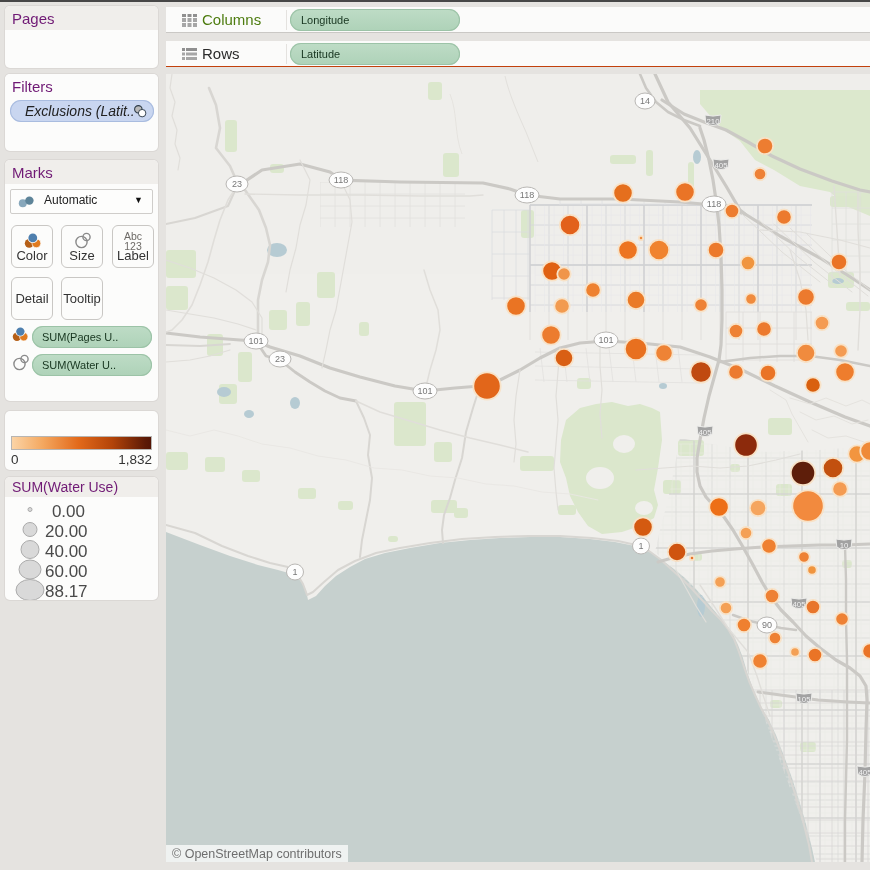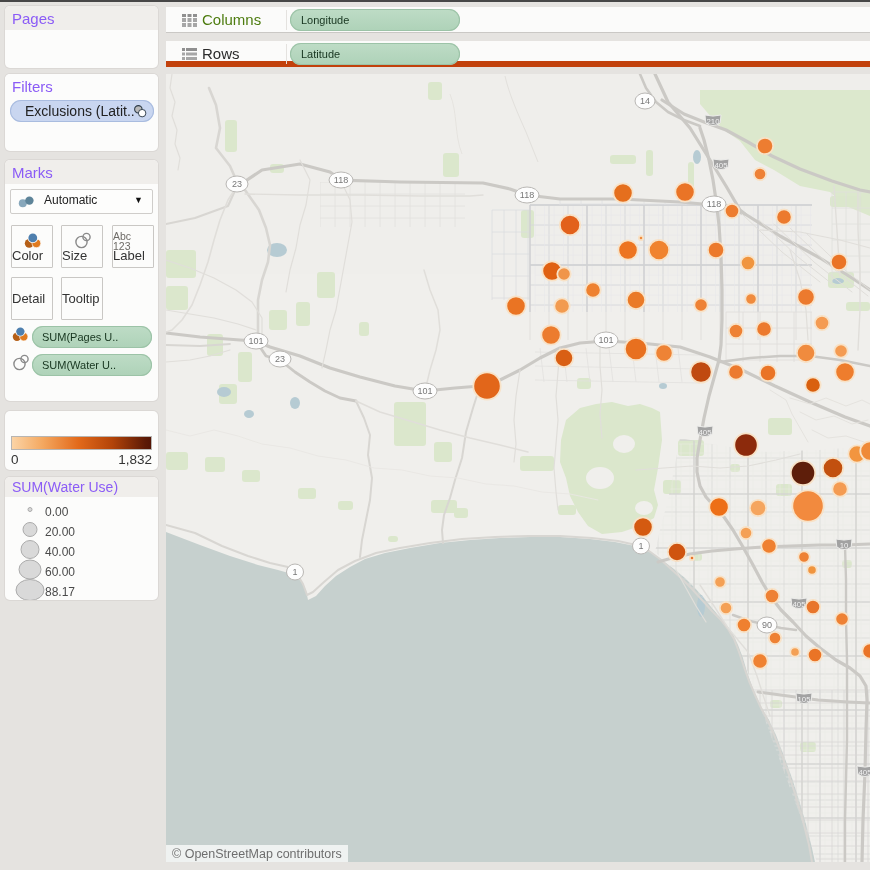--- a/index.html
+++ b/index.html
@@ -1,30 +1,30 @@
 <!DOCTYPE html>
 <html><head><meta charset="utf-8"><style>
 *{margin:0;padding:0;box-sizing:border-box}
 body{width:870px;height:870px;background:#e5e3e0;font-family:"Liberation Sans",sans-serif;position:relative;overflow:hidden}
 .card{position:absolute;left:5px;width:153px;background:#fcfcfb;border-radius:5px;box-shadow:0 0 0 1px #dbd8d5}
-.chead{height:24px;background:#f0eeeb;border-radius:5px 5px 0 0;padding:4px 0 3px 7px;font-size:15px;color:#8b5cf6}
-.btn{position:absolute;width:42px;height:43px;background:#fcfcfb;border:1px solid #c9c7c4;border-radius:1px;font-size:13px;color:#333}
+.chead{height:24px;background:#f0eeeb;border-radius:5px 5px 0 0;padding:4px 0 3px 7px;font-size:15px;color:#701a75}
+.btn{position:absolute;width:42px;height:43px;background:#fcfcfb;border:1px solid #c9c7c4;border-radius:6px;text-align:center;font-size:13px;color:#333}
 .pill{position:absolute;height:22px;border-radius:11px;font-size:11px;line-height:22px}
 .gpill{background:linear-gradient(#bedcc6,#aed2b8);box-shadow:inset 0 0 0 1px #9cc3a7;color:#17351f}
 </style></head>
 <body>
 <div style="position:absolute;left:0;top:0;width:870px;height:2px;background:#474747"></div>
 
 <div class="card" style="top:6px;height:62px">
  <div class="chead">Pages</div>
 </div>
 
 <div class="card" style="top:74px;height:77px">
  <div class="chead" style="background:#fcfcfb">Filters</div>
- <div class="pill" style="left:5px;top:26px;width:144px;background:#c9d6f0;box-shadow:inset 0 0 0 1px #a9bcdf;color:#222;font-size:14px;padding-left:15px;white-space:nowrap;overflow:hidden">Exclusions (Latit..<svg width="13" height="13" viewBox="0 0 15 15" style="position:absolute;right:7px;top:5px">
+ <div class="pill" style="left:5px;top:26px;width:144px;background:#c9d6f0;box-shadow:inset 0 0 0 1px #a9bcdf;color:#222;font-style:italic;font-size:14px;padding-left:15px;white-space:nowrap;overflow:hidden">Exclusions (Latit..<svg width="13" height="13" viewBox="0 0 15 15" style="position:absolute;right:7px;top:5px">
 <circle cx="5.0" cy="5.0" r="4.3" fill="#b9b9b9" stroke="#2e3c49" stroke-width="1.2"></circle>
 <circle cx="9.4" cy="9.4" r="4.3" fill="#ffffff" stroke="#2e3c49" stroke-width="1.1"></circle>
 </svg></div>
 </div>
 
 <div class="card" style="top:160px;height:241px">
  <div class="chead">Marks</div>
  <div style="position:absolute;left:5px;top:29px;width:143px;height:25px;background:#fdfdfc;border:1px solid #cfcdca;border-radius:2px">
    <svg width="22" height="14" viewBox="0 0 22 14" style="position:absolute;left:6px;top:5px">
 <circle cx="5.8" cy="8.3" r="4.0" fill="#87a7bb"></circle>
@@ -83,42 +83,42 @@
  <div class="chead" style="height:20px;padding-top:2px;font-size:14px">SUM(Water Use)</div>
  <svg width="100" height="100" viewBox="0 0 100 100" style="position:absolute;left:0;top:23px">
    <g fill="#d9d9d9" stroke="#ababab" stroke-width="1">
    <circle cx="25" cy="9.5" r="2"></circle>
    <circle cx="25" cy="29.5" r="7"></circle>
    <circle cx="25" cy="49.5" r="9"></circle>
    <ellipse cx="25" cy="69.5" rx="11" ry="9.5"></ellipse>
    <ellipse cx="25" cy="90" rx="14" ry="10.5"></ellipse>
    </g>
  </svg>
- <div style="position:absolute;left:40px;top:25px;width:40px;text-align:left;font-size:12px;color:#4a4a4a;line-height:20px">0.00<br>20.00<br>40.00<br>60.00<br>88.17</div>
+ <div style="position:absolute;left:40px;top:25px;width:40px;text-align:right;font-size:17px;color:#4a4a4a;line-height:20px">0.00<br>20.00<br>40.00<br>60.00<br>88.17</div>
 </div>
 
 <div style="position:absolute;left:166px;top:7px;width:704px;height:26px;background:#fbfbfa;border-bottom:1px solid #cac8c5">
   <svg width="15" height="14" viewBox="0 0 15 14" style="position:absolute;left:16px;top:7px">
 <g fill="#8f8f8f">
 <rect x="0" y="0" width="4" height="3"></rect>
         <rect x="5.5" y="0" width="4" height="3"></rect>
         <rect x="11" y="0" width="4" height="3"></rect>
 <rect x="0" y="4" width="4" height="4" fill="#a6a6a6"></rect>
         <rect x="5.5" y="4" width="4" height="4" fill="#a6a6a6"></rect>
         <rect x="11" y="4" width="4" height="4" fill="#a6a6a6"></rect>
 <rect x="0" y="9" width="4" height="4" fill="#a6a6a6"></rect>
         <rect x="5.5" y="9" width="4" height="4" fill="#a6a6a6"></rect>
         <rect x="11" y="9" width="4" height="4" fill="#a6a6a6"></rect>
 </g>
     </svg>
   <span style="position:absolute;left:36px;top:4px;font-size:15px;color:#4d7c0f">Columns</span>
   <div style="position:absolute;left:120px;top:3px;width:1px;height:20px;background:#e4e2df"></div>
   <div class="pill gpill" style="left:124px;top:2px;width:170px;padding-left:11px">Longitude</div>
 </div>
-<div style="position:absolute;left:166px;top:41px;width:704px;height:26px;background:#fbfbfa;border-bottom:6px solid #c2410c">
+<div style="position:absolute;left:166px;top:41px;width:704px;height:26px;background:#fbfbfa;border-bottom:1px solid #c2410c">
   <svg width="15" height="14" viewBox="0 0 15 14" style="position:absolute;left:16px;top:7px">
 <g fill="#8f8f8f">
 <rect x="0" y="0" width="3" height="3"></rect>
         <rect x="4" y="0" width="11" height="3"></rect>
 <rect x="0" y="4.5" width="3" height="3" fill="#a6a6a6"></rect>
         <rect x="4" y="4.5" width="11" height="3" fill="#a6a6a6"></rect>
 <rect x="0" y="9" width="3" height="3" fill="#a6a6a6"></rect>
         <rect x="4" y="9" width="11" height="3" fill="#a6a6a6"></rect>
 </g>
     </svg>

